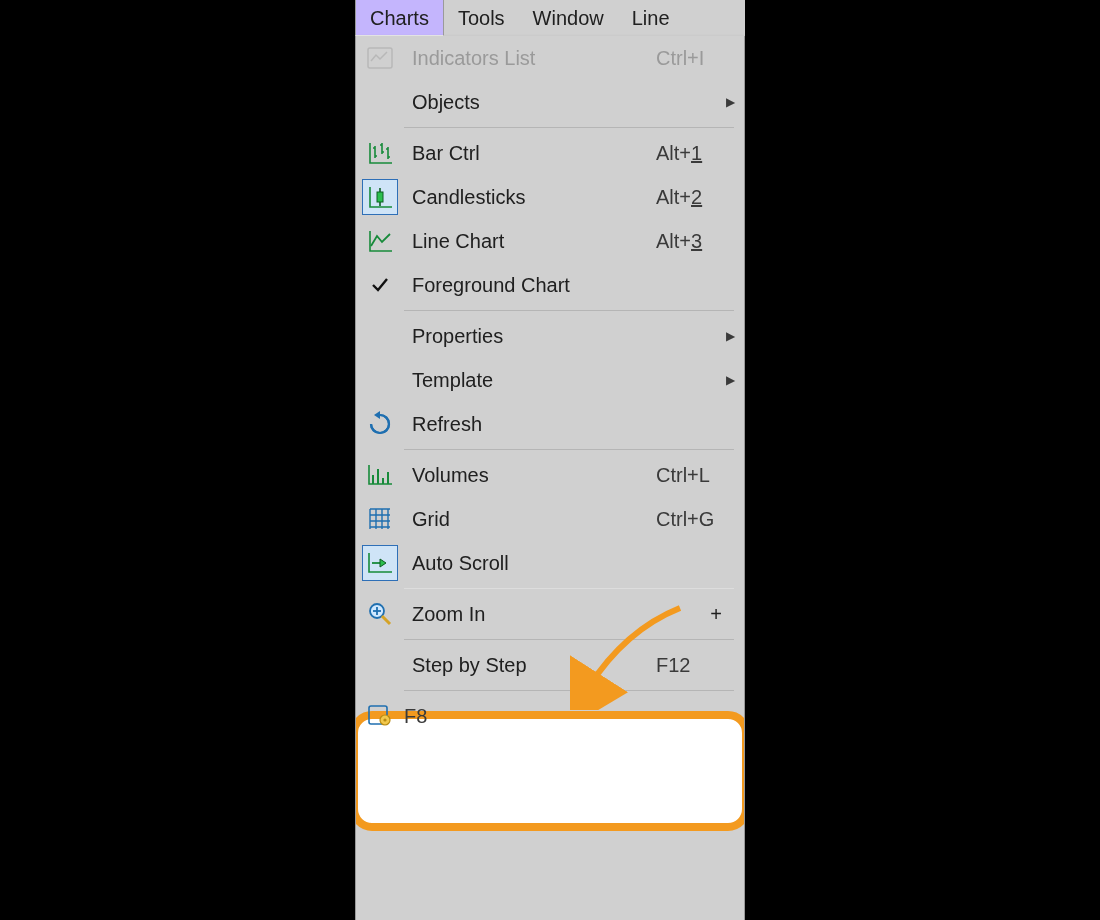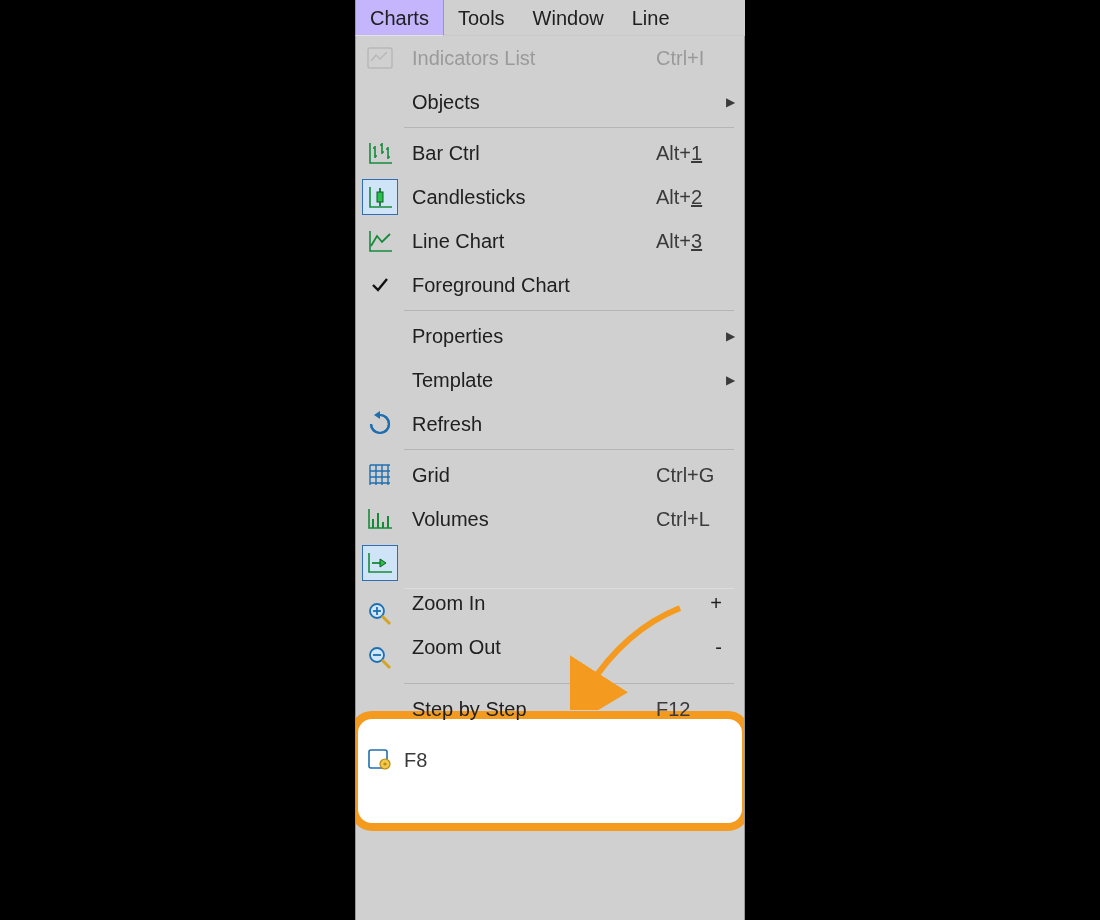--- a/index.html
+++ b/index.html
@@ -15,21 +15,21 @@
   .row.disabled .label,.row.disabled .accel{color:#9a9a9a;}
   .row .sub{width:18px;text-align:left;color:#3a3a3a;font-size:12px;}
   .row .u{text-decoration:underline;}
   .sep{height:1px;margin:3px 10px 3px 48px;background:#b5b5b5;}
   .iconbox{width:34px;height:34px;display:flex;align-items:center;justify-content:center;}
   .iconbox.selected{border:1px solid #2e6fb7;background:#cfe4f7;}
   
   .callout{position:absolute;pointer-events:none;border:8px solid #f39a1f;border-radius:22px;background:#fff;}
   .arrow{position:absolute;pointer-events:none;}
   
-  .zoomrow{position:relative;z-index:2;height:44px;display:flex;}
+  .zoomrow{position:relative;z-index:2;height:44px;display:flex;align-items:center;}
   .zoomrow .iconslot{width:48px;height:44px;display:flex;align-items:center;justify-content:center;flex:0 0 48px;}
   .zoomrow .label{flex:1;padding-left:8px;}
   .zoomrow .accel{padding-right:22px;min-width:30px;text-align:right;}
   svg{display:block;}
 </style>
 </head>
 <body>
 
 <div class="stage">
 
@@ -147,55 +147,56 @@
         </div>
       <div class="label">Refresh</div>
       <div class="accel"></div>
     </div>
 
     <div class="sep"></div>
 
     <div class="row">
       <div class="iconslot">
           <span class="iconbox">
-        <svg width="24" height="24">
-              <path d="M2 2 H22 M2 8 H22 M2 14 H22 M2 20 H22 M2 2 V22 M8 2 V22 M14 2 V22 M20 2 V22" stroke="#1f6fb0" stroke-width="1.4"></path>
-            </svg>
-      </span>
-        </div>
-      <div class="label">Grid</div>
-      <div class="accel">Ctrl+G</div>
-    </div>
-
-    <div class="row">
-      <div class="iconslot">
-          <span class="iconbox">
         <svg width="28" height="24">
               <path d="M3 2 V21 H26" stroke="#178a3a" stroke-width="1.6" fill="none"></path>
               <line x1="7" y1="21" x2="7" y2="12" stroke="#178a3a" stroke-width="2"></line>
               <line x1="12" y1="21" x2="12" y2="6" stroke="#178a3a" stroke-width="2"></line>
               <line x1="17" y1="21" x2="17" y2="15" stroke="#178a3a" stroke-width="2"></line>
               <line x1="22" y1="21" x2="22" y2="9" stroke="#178a3a" stroke-width="2"></line>
             </svg>
       </span>
         </div>
       <div class="label">Volumes</div>
       <div class="accel">Ctrl+L</div>
     </div>
 
     <div class="row">
       <div class="iconslot">
+          <span class="iconbox">
+        <svg width="24" height="24">
+              <path d="M2 2 H22 M2 8 H22 M2 14 H22 M2 20 H22 M2 2 V22 M8 2 V22 M14 2 V22 M20 2 V22" stroke="#1f6fb0" stroke-width="1.4"></path>
+            </svg>
+      </span>
+        </div>
+      <div class="label">Grid</div>
+      <div class="accel">Ctrl+G</div>
+    </div>
+
+    <div class="row">
+      <div class="iconslot">
           <span class="iconbox selected">
         <svg width="28" height="24">
               <path d="M3 2 V21 H26" stroke="#178a3a" stroke-width="1.6" fill="none"></path>
               <path d="M6 12 H14" stroke="#178a3a" stroke-width="1.8"></path>
               <path d="M14 8 L20 12 L14 16 Z" fill="#2bbf4e" stroke="#0d5e22"></path>
             </svg>
       </span>
         </div>
+      <div class="label">Auto Scroll</div>
       <div class="accel"></div>
     </div>
 
 
     <div class="callout" style="left:-6px;top:675px;width:384px;height:104px;"></div>
 
     <div class="sep" style="position:relative;z-index:2;background:#ddd;"></div>
 
     <div class="zoomrow">
       <div class="iconslot">
@@ -205,33 +206,20 @@
               <line x1="10" y1="6" x2="10" y2="14" stroke="#1f6fb0" stroke-width="1.8"></line>
               <line x1="6" y1="10" x2="14" y2="10" stroke="#1f6fb0" stroke-width="1.8"></line>
               <line x1="15" y1="15" x2="23" y2="23" stroke="#d5a326" stroke-width="3"></line>
             </svg>
       </span>
         </div>
       <div class="label">Zoom In</div>
       <div class="accel">+</div>
     </div>
 
-    <div class="zoomrow">
-      <div class="iconslot">
-          <span class="iconbox">
-        <svg width="26" height="26">
-              <circle cx="10" cy="10" r="7" fill="#cfe8ff" stroke="#1f6fb0" stroke-width="1.8"></circle>
-              <line x1="6" y1="10" x2="14" y2="10" stroke="#1f6fb0" stroke-width="1.8"></line>
-              <line x1="15" y1="15" x2="23" y2="23" stroke="#d5a326" stroke-width="3"></line>
-            </svg>
-      </span>
-        </div>
-      <div class="label">Zoom Out</div>
-      <div class="accel">-</div>
-    </div>
 
     <div class="sep"></div>
 
     <div class="row">
       <div class="iconslot"></div>
       <div class="label">Step by Step</div>
       <div class="accel">F12</div>
     </div>
 
     <div class="sep"></div>

